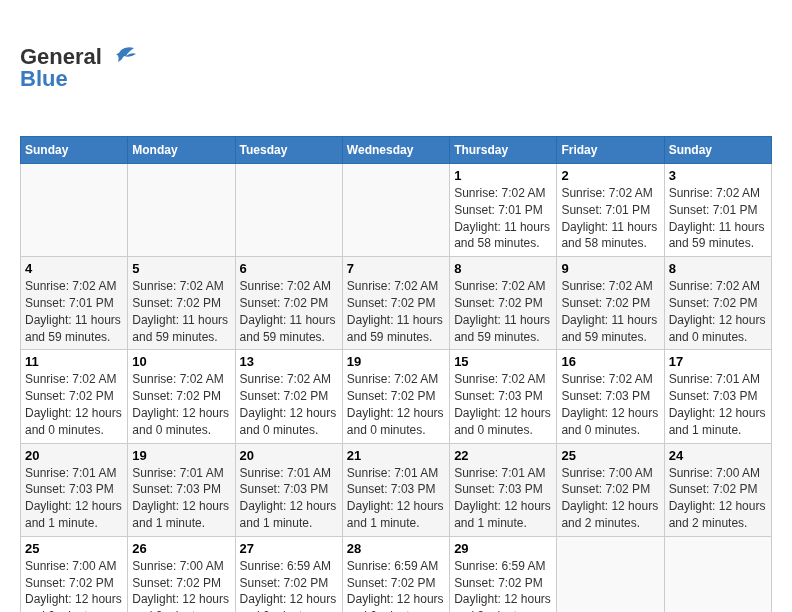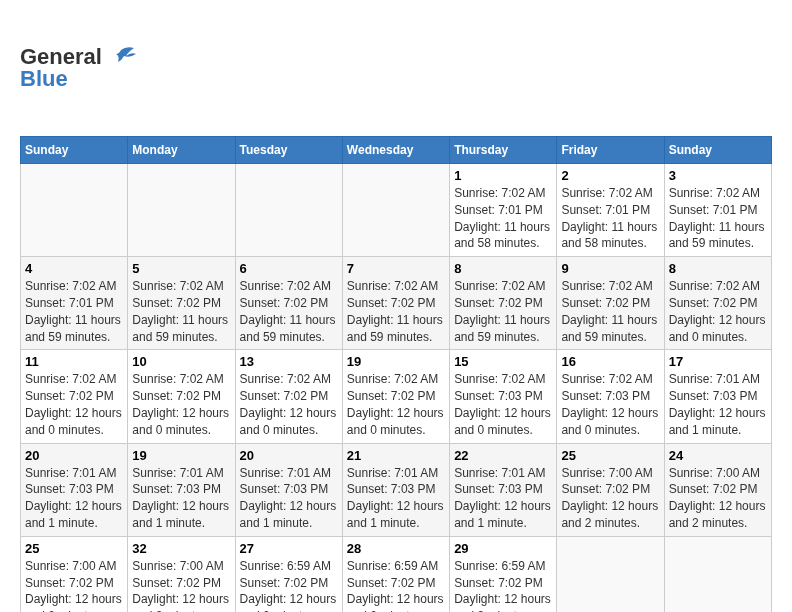--- a/index.html
+++ b/index.html
@@ -216,21 +216,21 @@
           <div class="day-number">24</div>
           <div class="day-info">Sunrise: 7:00 AM<br>Sunset: 7:02 PM<br>Daylight: 12 hours and 2 minutes.</div>
         </td>
       </tr>
       <tr>
         <td>
           <div class="day-number">25</div>
           <div class="day-info">Sunrise: 7:00 AM<br>Sunset: 7:02 PM<br>Daylight: 12 hours and 2 minutes.</div>
         </td>
         <td>
-          <div class="day-number">32</div>
+          <div class="day-number">26</div>
           <div class="day-info">Sunrise: 7:00 AM<br>Sunset: 7:02 PM<br>Daylight: 12 hours and 2 minutes.</div>
         </td>
         <td>
           <div class="day-number">27</div>
           <div class="day-info">Sunrise: 6:59 AM<br>Sunset: 7:02 PM<br>Daylight: 12 hours and 2 minutes.</div>
         </td>
         <td>
           <div class="day-number">28</div>
           <div class="day-info">Sunrise: 6:59 AM<br>Sunset: 7:02 PM<br>Daylight: 12 hours and 2 minutes.</div>
         </td>

